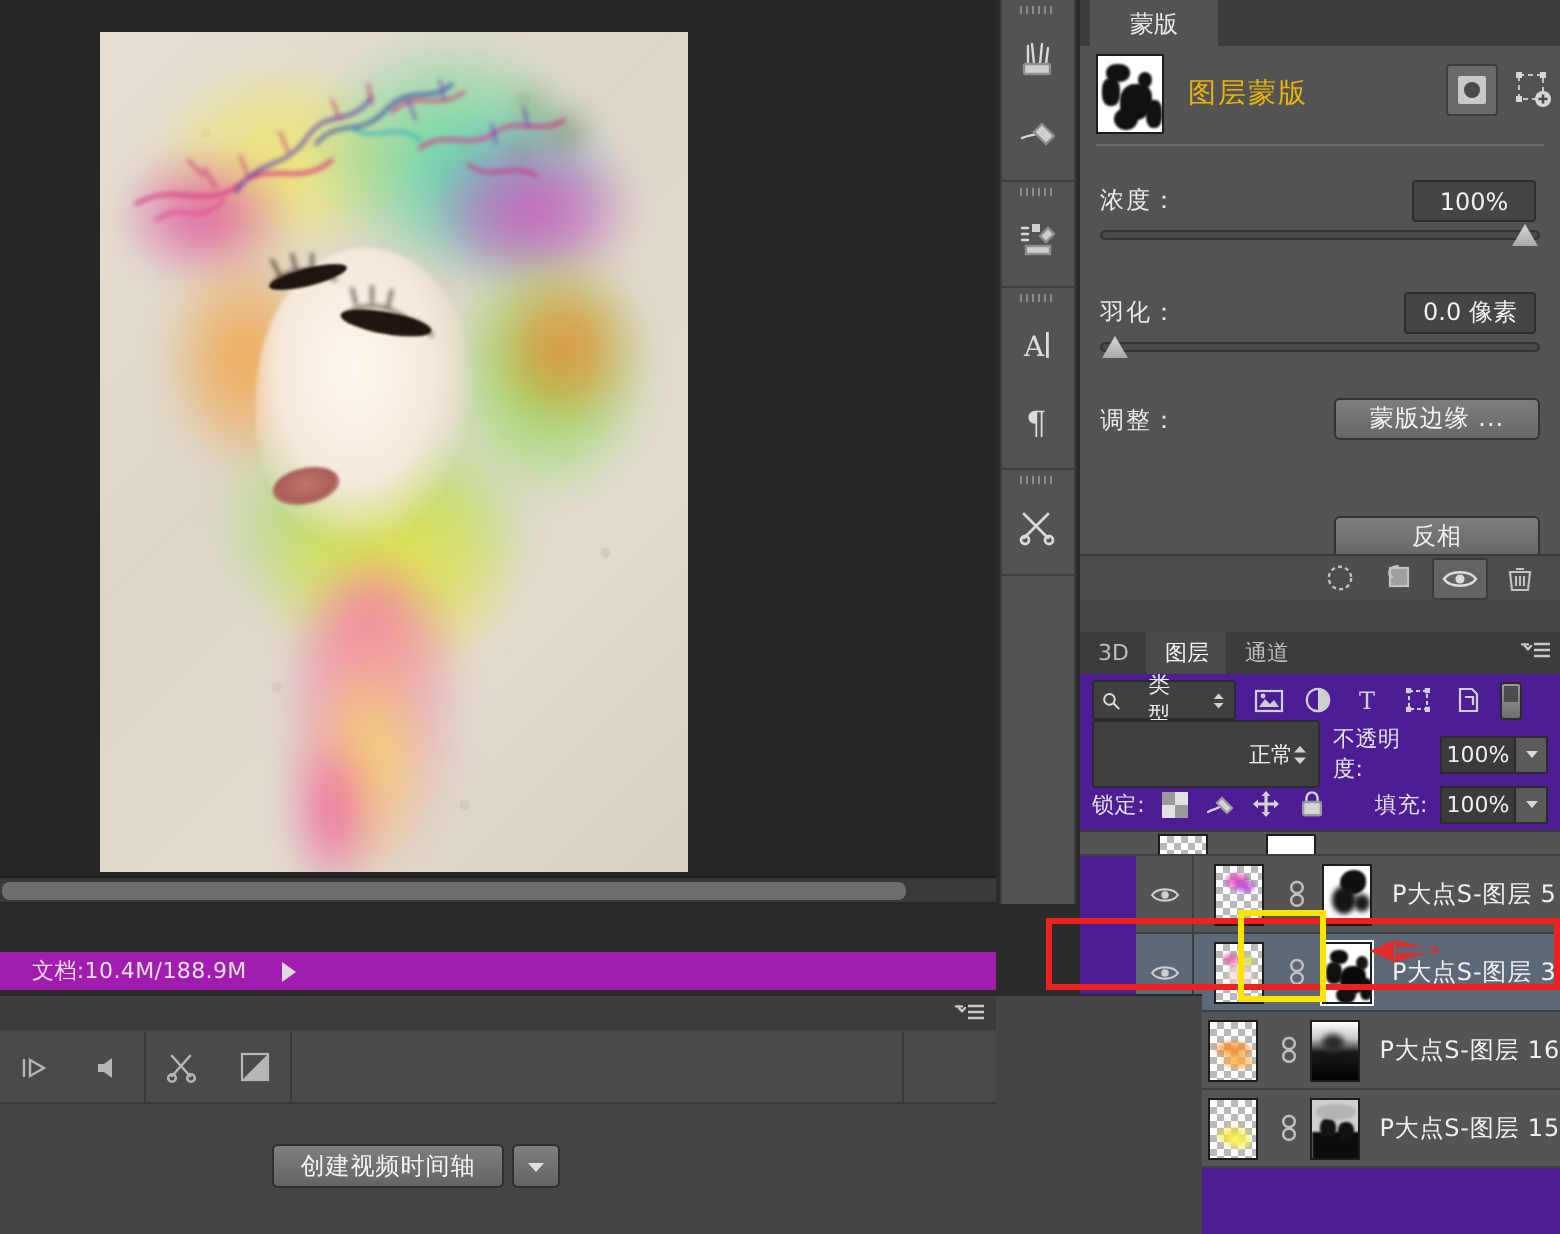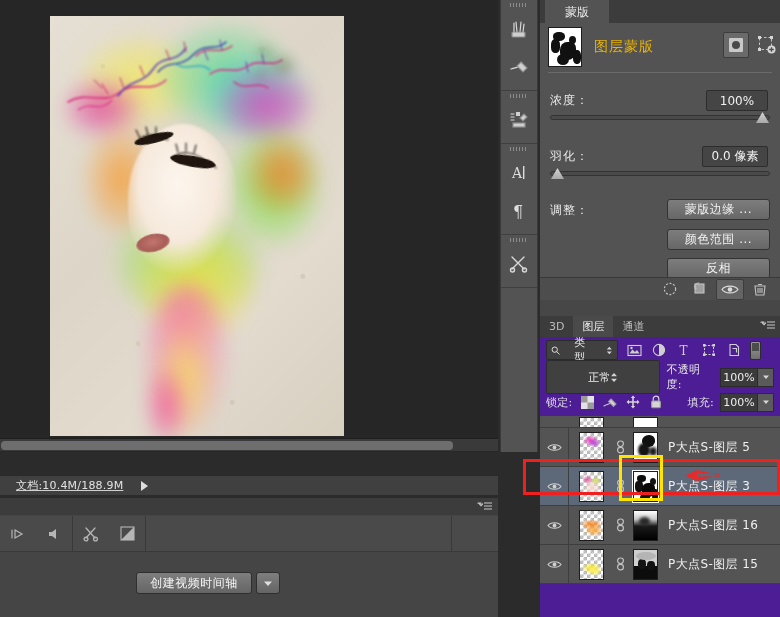--- a/index.html
+++ b/index.html
@@ -56,22 +56,22 @@
     position:absolute; left:0; top:438px; width:498px; height:13px;
     background:#3a3a3a; border-top:1px solid #1e1e1e;
   }
   #h-scroll .thumb {
     position:absolute; left:1px; top:2px; width:452px; height:9px;
     background:#6e6e6e; border-radius:4px;
   }
   
   #status-bar {
     position:absolute; left:0; top:475px; width:498px; height:20px;
-    background:#404040; border-top:1px solid #2a2a2a;
-    display:flex; align-items:center;text-decoration:underline;
+    background:#a21caf; border-top:1px solid #2a2a2a;
+    display:flex; align-items:center;
   }
   #status-text { padding-left:16px; font-size:11px; color:#e2e2e2; letter-spacing:.2px; }
   #status-arrow {
     margin-left:18px; width:0;height:0;
     border-left:7px solid #dcdcdc; border-top:5px solid transparent; border-bottom:5px solid transparent;
   }
   
   #tool-strip {
     position:absolute; left:500px; top:0; width:38px; height:452px;
     background:#535353; border-left:1px solid #3a3a3a; border-right:1px solid #3a3a3a;
@@ -187,21 +187,21 @@
     width:11px; height:19px; background:linear-gradient(#9a9a9a,#6f6f6f); border:1px solid #2b2b2b; border-radius:2px;
     position:relative;
   }
   #filter-toggle::after{content:"";position:absolute;left:1px;top:1px;width:7px;height:8px;background:#4c4c4c;}
   #blend-row {
     position:absolute; left:0; top:49px; width:240px; height:24px;
     display:flex; align-items:center; padding:0 6px; gap:6px;
   }
   #blend-select {
     width:118px; height:20px; background:#404040; border:1px solid #2b2b2b; border-radius:2px;
-    display:flex; align-items:center; justify-content:center; padding:16px 5px; font-size:11px; color:#eee;
+    display:flex; align-items:center; justify-content:flex-end; padding:16px 5px; font-size:11px; color:#eee;
   }
   .small-label { font-size:11px; color:#e4e4e4; letter-spacing:.3px; }
   .num-box {
     height:19px; width:38px; background:#3b3b3b; border:1px solid #2b2b2b;
     display:flex; align-items:center; justify-content:center; font-size:11px; color:#eee;
   }
   .num-drop {
     width:16px; height:19px; background:#5a5a5a; border:1px solid #2b2b2b; border-left:none;
     display:flex; align-items:center; justify-content:center;
   }
@@ -209,21 +209,21 @@
     position:absolute; left:0; top:74px; width:240px; height:24px;
     display:flex; align-items:center; padding:0 6px; gap:6px;
   }
   .lock-icon { width:17px; height:17px; display:flex; align-items:center; justify-content:center; cursor:pointer; }
   #layers-list {
     position:absolute; left:0; top:99px; width:240px; height:218px; overflow:hidden;
     border-top:1px solid #3a3a3a;
   }
   .layer-row {
     position:relative; height:39px; display:flex; align-items:center;
-    border-bottom:1px solid #3e3e3e; background:#545454;
+    border-bottom:1px solid #3e3e3e; background:#545454;margin-left:28px;
   }
   .layer-row.selected { background:#5d6878; }
   .eye-cell { width:29px; display:flex; align-items:center; justify-content:center; cursor:pointer;
               border-right:1px solid #3e3e3e; height:100%; }
   .thumb-cell { width:44px; display:flex; align-items:center; justify-content:center; }
   .lyr-thumb {
     width:25px; height:31px; border:1px solid #1d1d1d; position:relative; overflow:hidden;
     background-image:
       linear-gradient(45deg,#b9b9b9 25%,transparent 25%,transparent 75%,#b9b9b9 75%),
       linear-gradient(45deg,#b9b9b9 25%,#fff 25%,#fff 75%,#b9b9b9 75%);
@@ -236,21 +236,21 @@
   .mask-cell { width:34px; display:flex; align-items:center; justify-content:center; }
   .layer-name { margin-left:6px; font-size:12px; color:#f0f0f0; letter-spacing:.4px; white-space:nowrap; }
   .ink-shape { position:absolute; filter:blur(.5px); }
   
   #partial-row {
     position:relative; height:12px; background:#545454; border-bottom:1px solid #3e3e3e;
     display:flex; align-items:flex-end;
   }
   
   #timeline-panel {
-    position:absolute; left:0; top:497px; width:498px; height:120px; background:#454545;
+    position:absolute; left:0; top:497px; width:601px; height:120px; background:#454545;
     border-top:1px solid #2a2a2a;
   }
   #tl-tabstrip { position:absolute;left:0;top:0;width:498px;height:17px;background:#3c3c3c; }
   #tl-menu-icon { position:absolute; right:5px; top:3px; cursor:pointer; }
   #tl-toolbar {
     position:absolute; left:0; top:18px; width:498px; height:36px;
     background:#4a4a4a; border-bottom:1px solid #393939; display:flex; align-items:center;
   }
   .tl-sep { width:1px; height:36px; background:#393939; }
   .tl-btn { width:36px; height:36px; display:flex; align-items:center; justify-content:center; cursor:pointer; }
@@ -457,21 +457,20 @@
     </div>
 
     <span class="mask-row-label" style="top:148px;">羽化：</span>
     <div class="mask-value-box" style="top:146px;min-width:66px;">0.0 像素</div>
     <div class="slider-track" style="top:171px;">
       <div class="slider-knob" style="left:0;"></div>
     </div>
 
     <span class="mask-row-label" style="top:202px;">调整：</span>
     <div class="mask-action-btn" style="top:199px;margin-left:24px;">蒙版边缘 ...</div>
-    <div class="mask-action-btn" style="top:229px;">颜色范围 ...</div>
     <div class="mask-action-btn" style="top:258px;">反相</div>
 
     <div id="masks-footer">
       <div class="footer-btn">
         <svg width="16" height="16" viewBox="0 0 16 16" fill="none" stroke="#c2c2c2" stroke-width="1.2" stroke-dasharray="2 1.6">
           <circle cx="8" cy="8" r="5.6"></circle>
         </svg>
       </div>
       <div class="footer-btn">
         <svg width="17" height="16" viewBox="0 0 17 16" fill="none" stroke="#c2c2c2" stroke-width="1.1">

